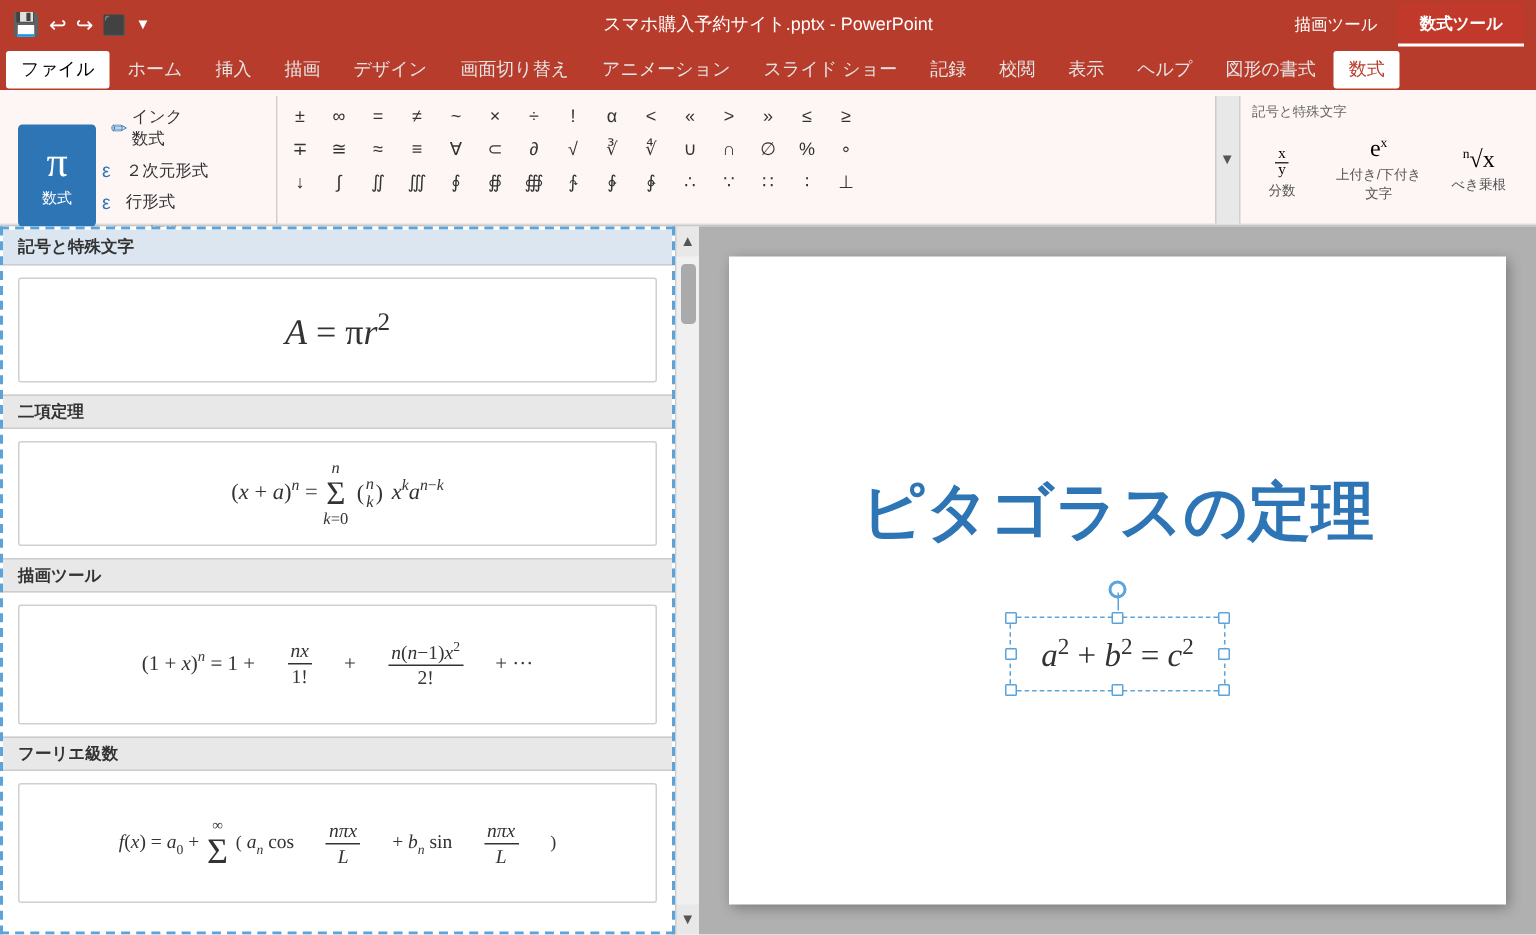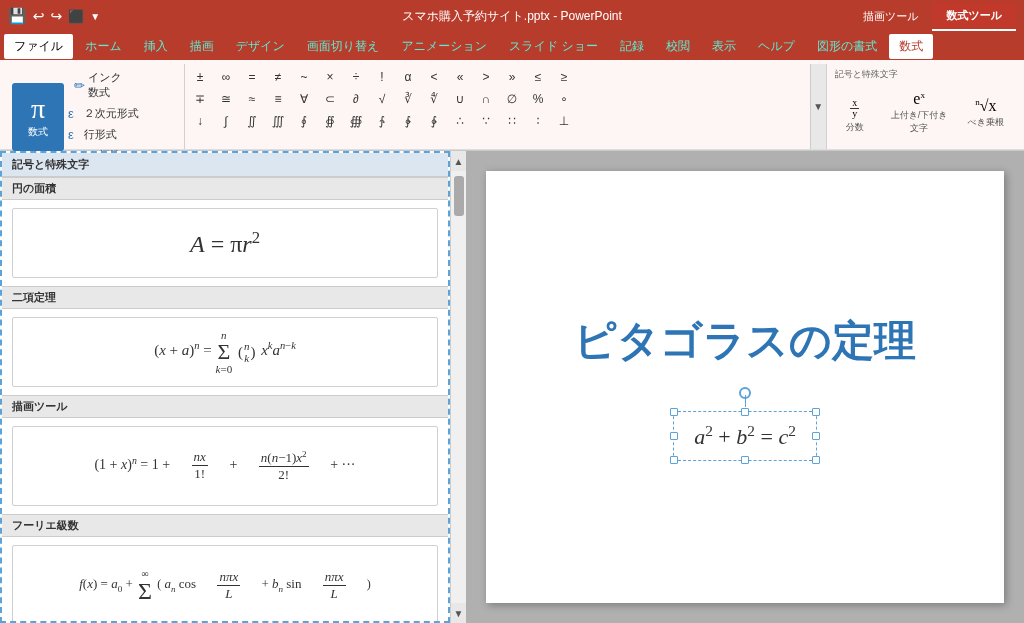--- a/index.html
+++ b/index.html
@@ -30,21 +30,21 @@
     
     #menu-bar {
       background: #b83c2b;
       height: 28px;
       display: flex;
       align-items: center;
       padding: 0 4px;
       gap: 2px;
     }
     .menu-item {
-      color: #5eead4;
+      color: #e5e5e5;
       padding: 4px 10px;
       font-size: 12px;
       cursor: pointer;
       border-radius: 2px;
     }
     .menu-item.active-menu { background: white; color: #000000; }
 
     
     #ribbon {
       background: #fdf6f5;
@@ -582,23 +582,20 @@
   </div>
 </div>
 
 <div id="main-area">
 
   <div id="left-panel">
     <div id="left-panel-header">
       <span>記号と特殊文字</span>
     </div>
 
-    <div class="eq-section-header">
-      <span>円の面積</span>
-    </div>
     <div class="eq-card">
       <span class="eq-math">
         <i>A</i> = π<i>r</i><sup>2</sup>
       </span>
     </div>
 
     <div class="eq-section-header">
       <span>二項定理</span>
     </div>
     <div class="eq-card">

